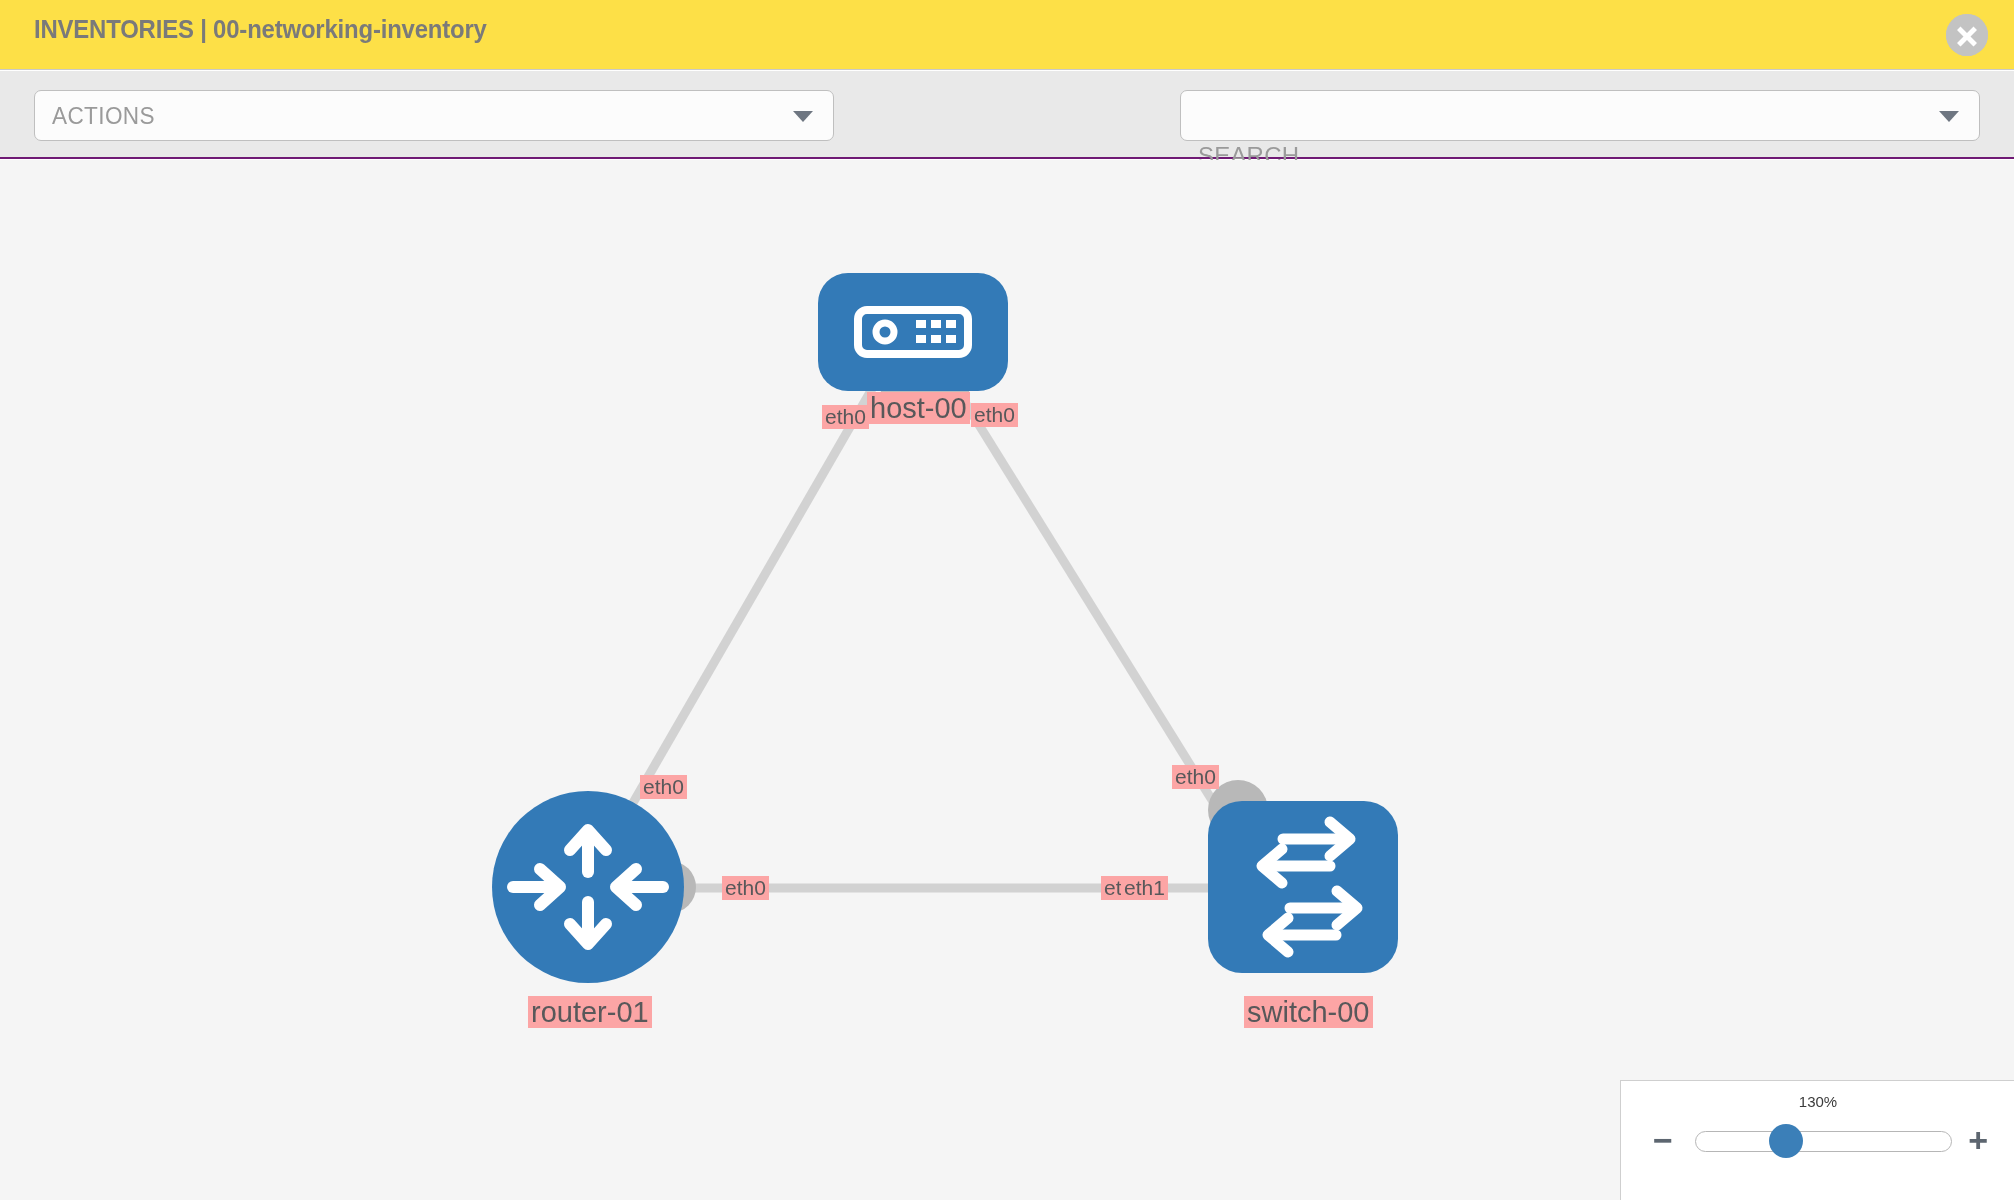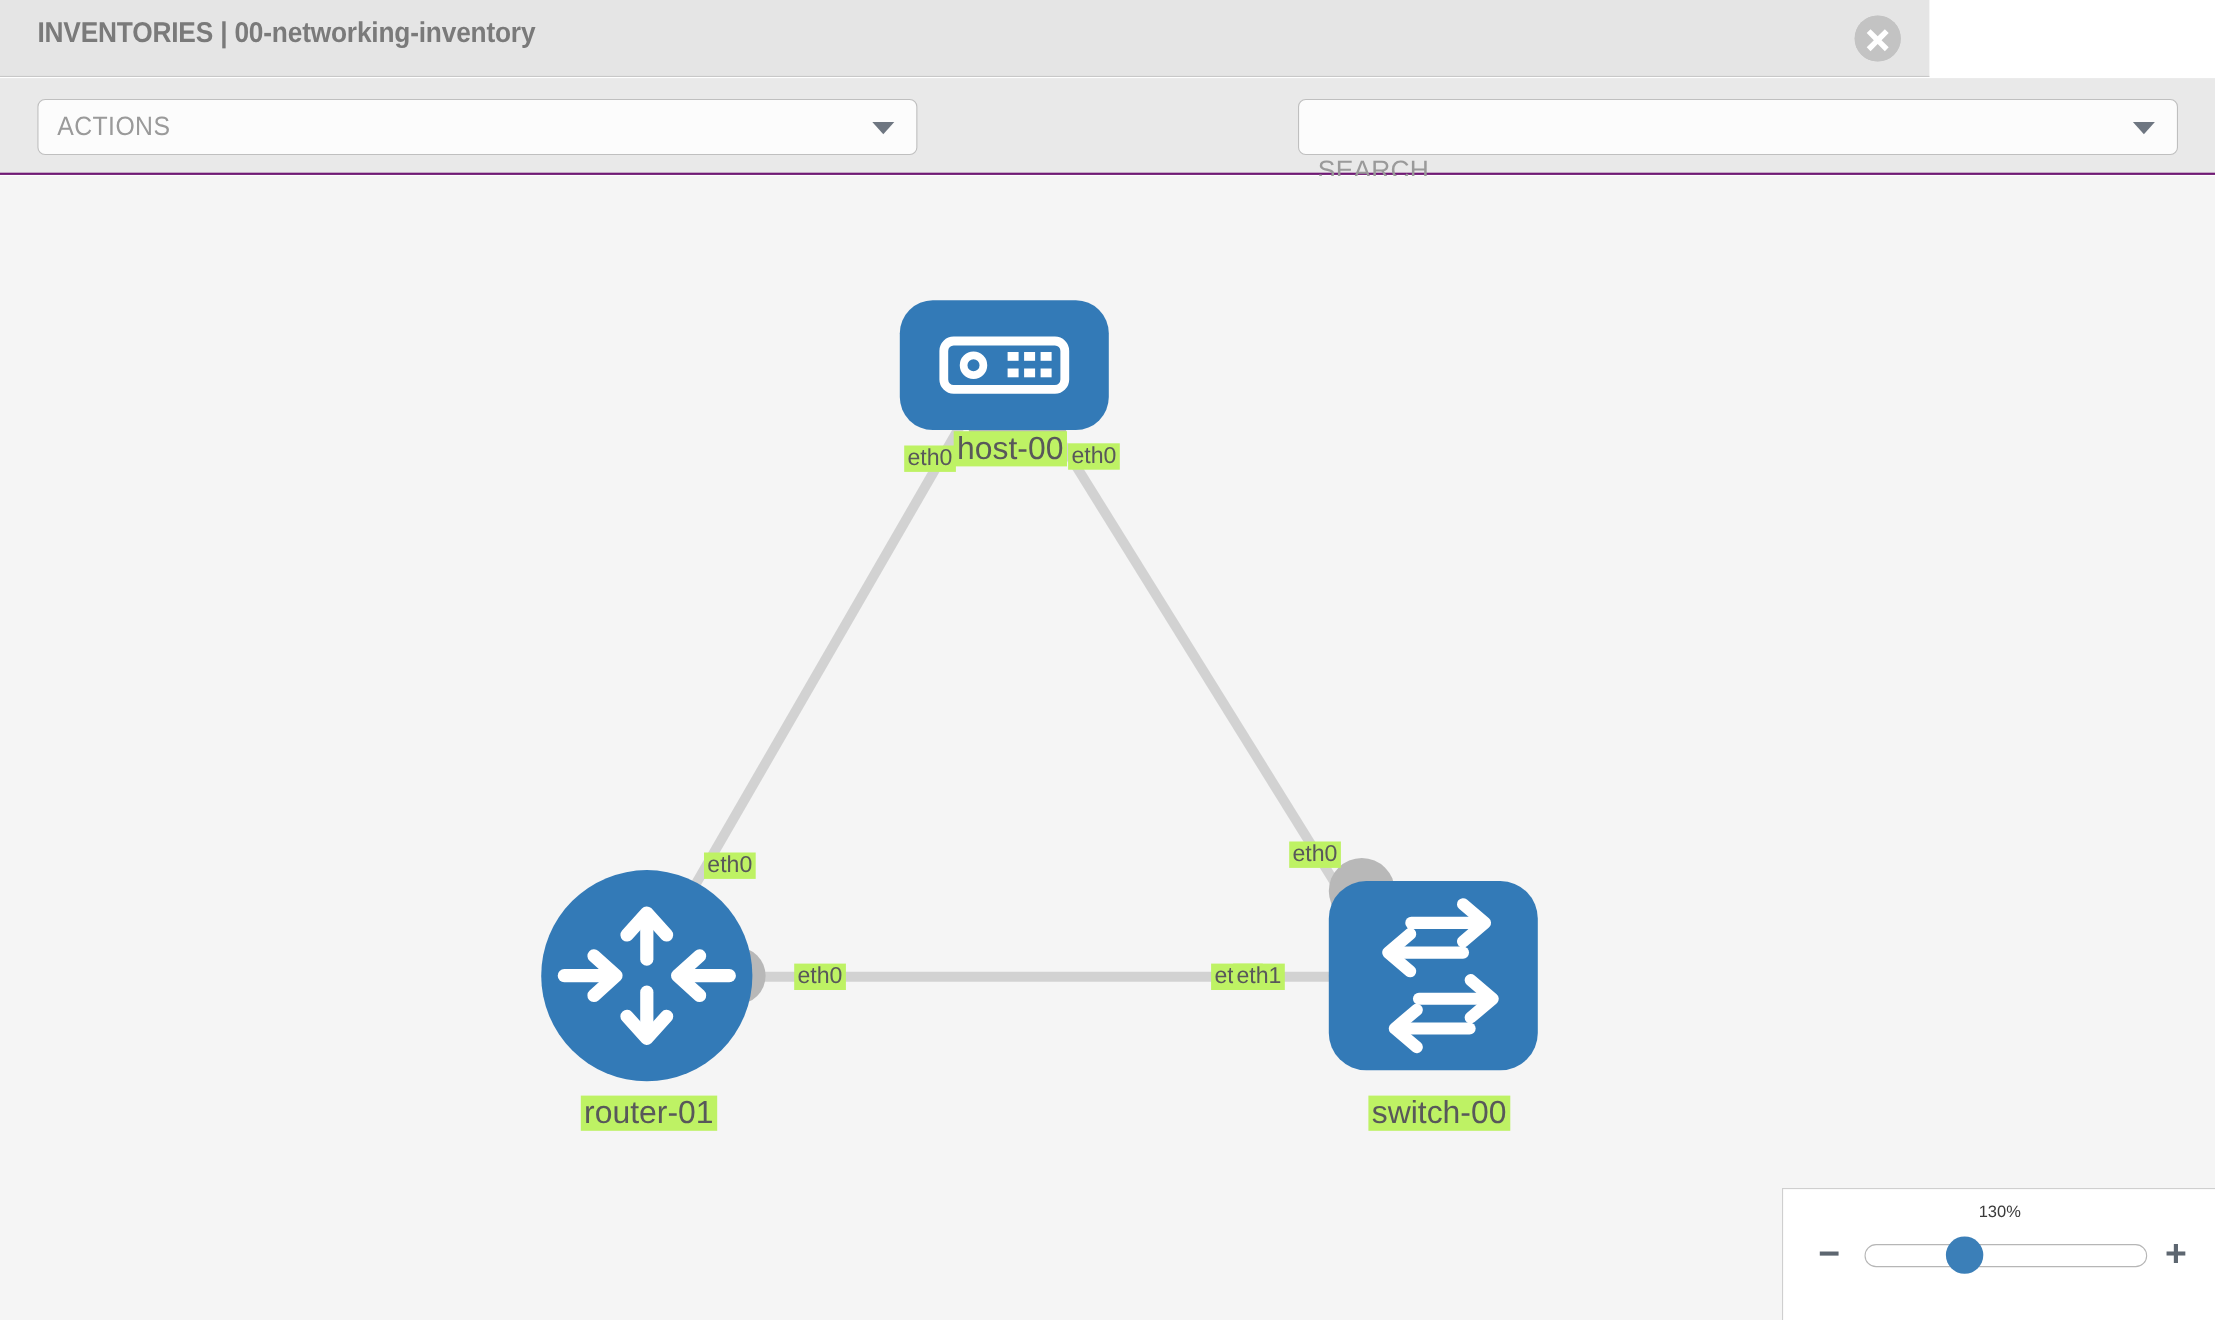--- a/index.html
+++ b/index.html
@@ -6,22 +6,22 @@
   html, body {
     width: 2014px; height: 1200px;
     font-family: "Liberation Sans", sans-serif;
     background: #ffffff;
     overflow: hidden;
   }
 
   
   .header {
     position: absolute; left: 0; top: 0;
-    width: 1754px; height: 70px;
-    background: #e5e5e5;
+    width: 2014px; height: 70px;
+    background: #fde047;
     border-bottom: 1px solid #c8c8c8;
   }
   .header-title {
     position: absolute; left: 34px; top: 14px;
     font-size: 26px; font-weight: bold;
     color: #7a7a7a;
     letter-spacing: -0.2px;
     white-space: nowrap;
     font-stretch: condensed;
     transform: scaleX(0.92);
@@ -96,21 +96,21 @@
     overflow: hidden;
   }
   .topology-svg {
     position: absolute; left: 0; top: 0;
     width: 2014px; height: 1040px;
   }
 
   
   .nlabel {
     position: absolute;
-    background: #bef264;
+    background: #fca5a5;
     color: #58585a;
     white-space: nowrap;
     line-height: 1.05;
   }
   .nlabel.node-name { font-size: 29px; padding: 1px 3px; }
   .nlabel.edge-name { font-size: 21px; padding: 1px 3px; }
 
   
   .zoom-panel {
     position: absolute; left: 1620px; top: 1080px;

